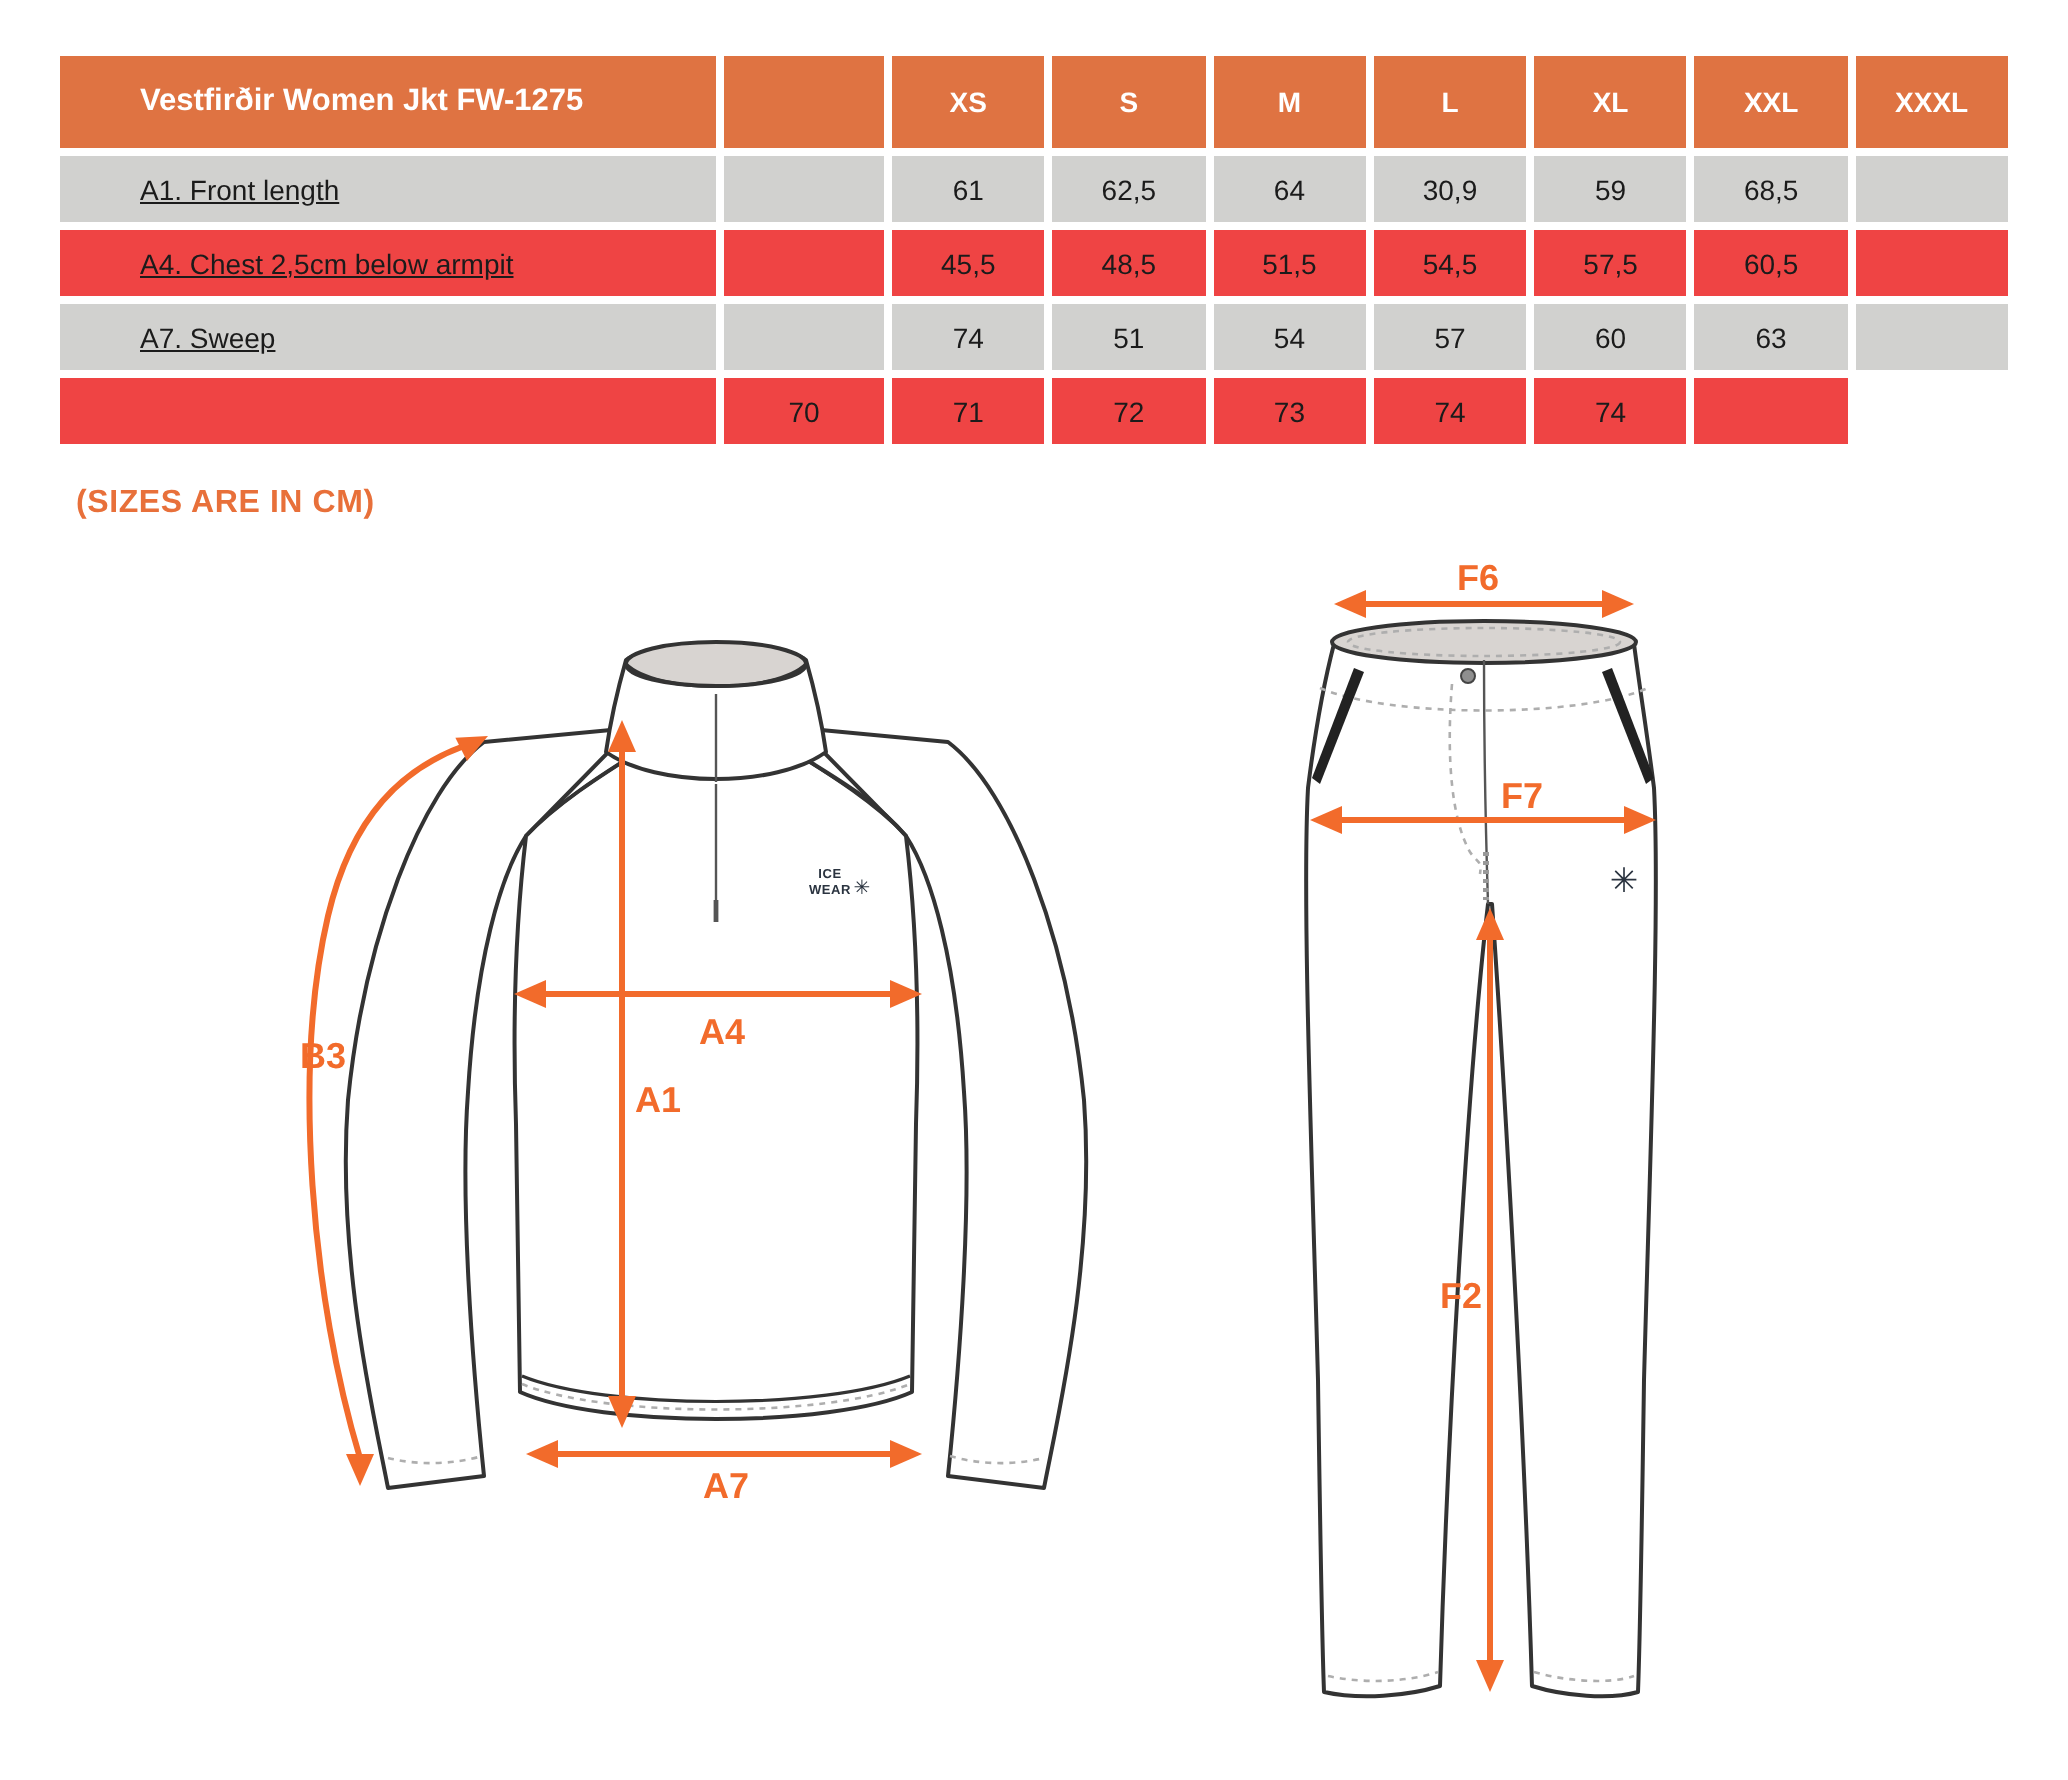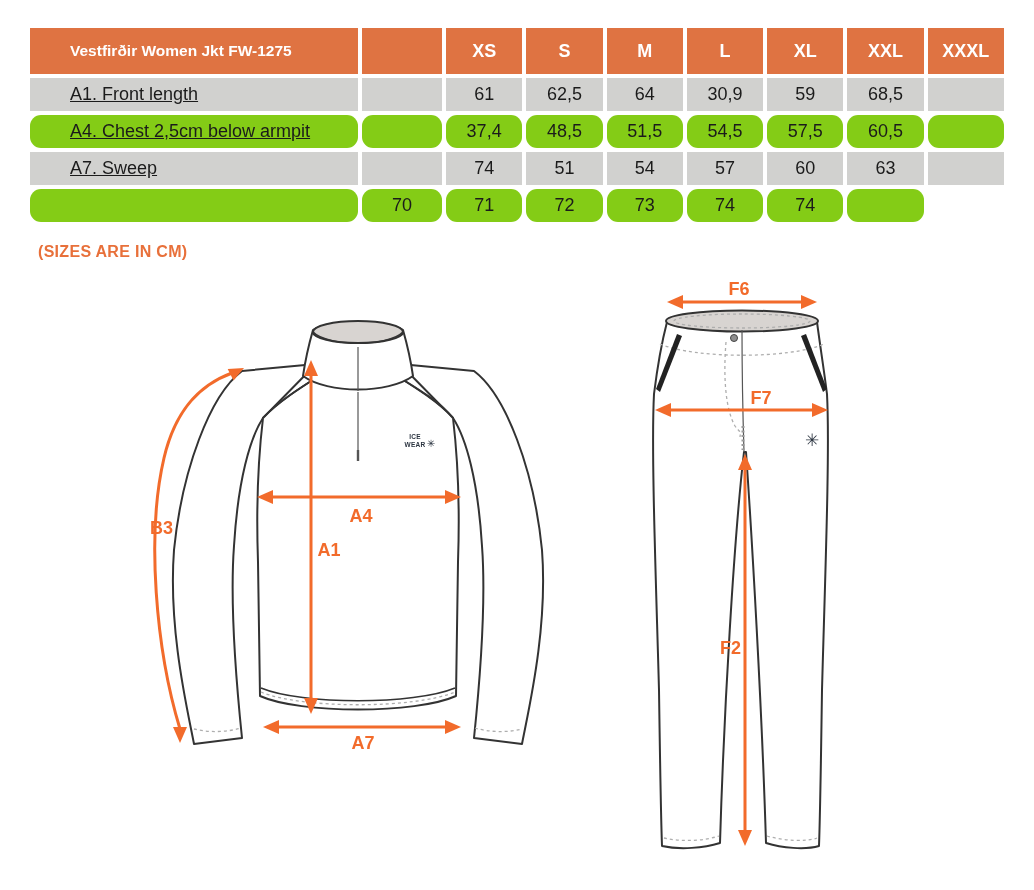--- a/index.html
+++ b/index.html
@@ -4,26 +4,26 @@
 <style>
   html,body{margin:0;padding:0;background:#fff;}
   .page{position:relative;width:1034px;height:890px;background:#fff;overflow:hidden;
         font-family:"Liberation Sans",sans-serif;}
 
   
   .size-table{position:absolute;left:30px;top:28px;width:974px;display:grid;
               grid-template-columns:328px 80px repeat(7,1fr);
               grid-template-rows:46px 33px 33px 33px 33px;gap:4px;}
   .cell{display:flex;align-items:center;justify-content:center;
-        font-size:18px;color:#1b1b1b;white-space:nowrap;}
+        font-size:14px;color:#1b1b1b;white-space:nowrap;}
   .cell.head{background:#df7342;color:#fff;font-weight:700;}
   .cell.title-cell{justify-content:flex-start;padding-left:40px;font-size:15.5px;}
   .cell.label{justify-content:flex-start;padding-left:40px;text-decoration:underline;}
   .cell.dark{background:#d1d1cf;}
-  .cell.light{background:#84cc16;border-radius:11px;}
+  .cell.light{background:#ef4444;}
 
   .note{position:absolute;left:38px;top:243px;color:#e8703a;
         font-size:16px;font-weight:600;letter-spacing:.3px;}
 
   
   .jacket-svg{position:absolute;left:130px;top:300px;}
   .pants-svg{position:absolute;left:620px;top:280px;}
 
   .outline{fill:#fff;stroke:#333;stroke-width:2;stroke-linejoin:round;}
   .seam{fill:none;stroke:#333;stroke-width:1.6;}
@@ -58,21 +58,21 @@
       <div class="cell dark"></div>
       <div class="cell value dark">61</div>
       <div class="cell value dark">62,5</div>
       <div class="cell value dark">64</div>
       <div class="cell value dark">30,9</div>
       <div class="cell value dark">59</div>
       <div class="cell value dark">68,5</div>
       <div class="cell value dark"></div>
       <div class="cell label light">A4. Chest 2,5cm below armpit</div>
       <div class="cell light"></div>
-      <div class="cell value light">37,4</div>
+      <div class="cell value light">45,5</div>
       <div class="cell value light">48,5</div>
       <div class="cell value light">51,5</div>
       <div class="cell value light">54,5</div>
       <div class="cell value light">57,5</div>
       <div class="cell value light">60,5</div>
       <div class="cell value light"></div>
       <div class="cell label dark">A7. Sweep</div>
       <div class="cell dark"></div>
       <div class="cell value dark">74</div>
       <div class="cell value dark">51</div>

